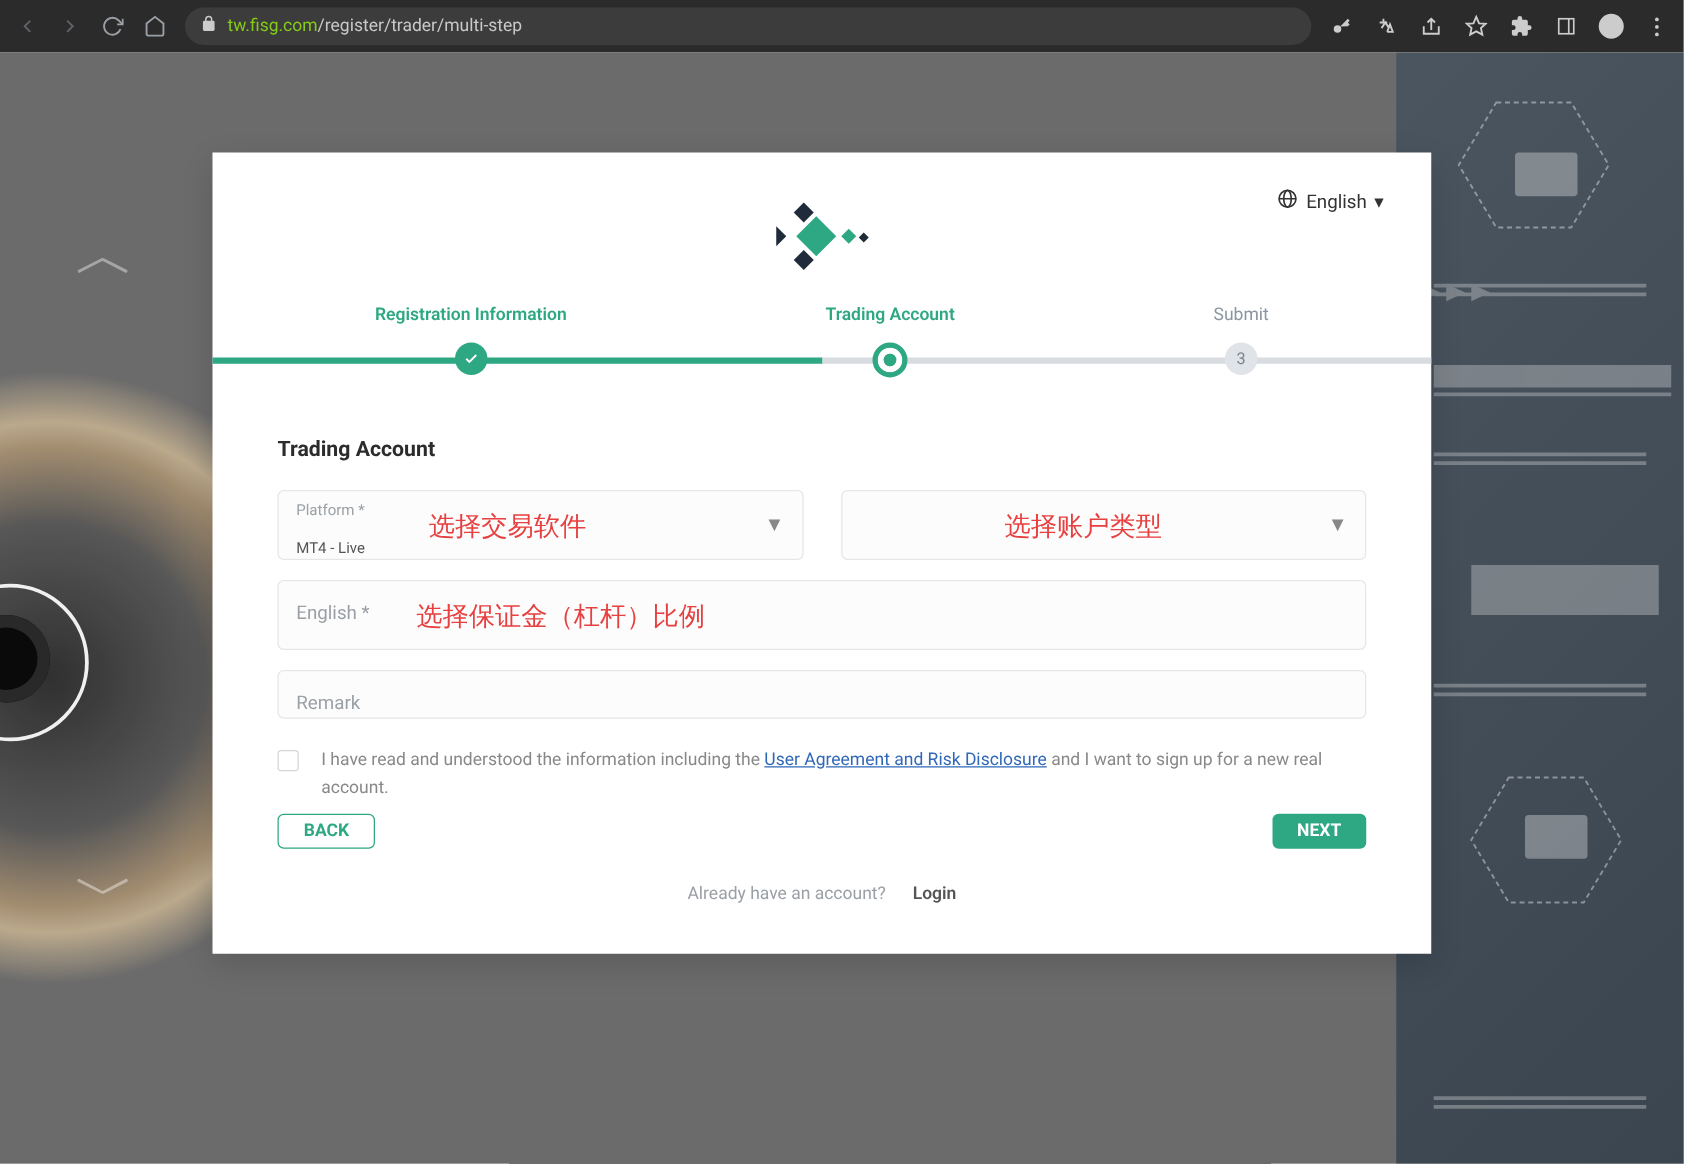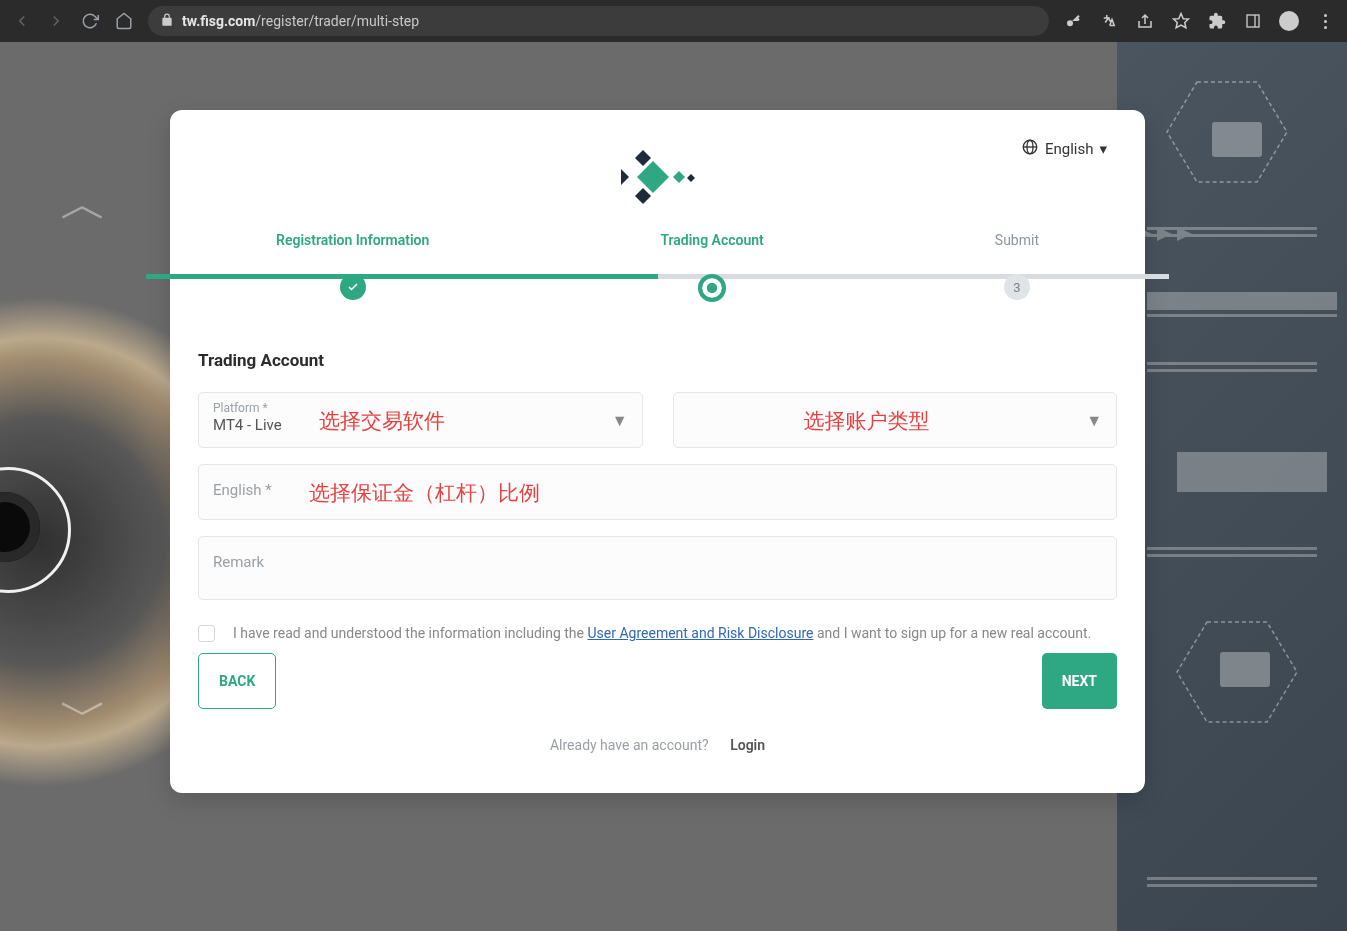--- a/index.html
+++ b/index.html
@@ -1,67 +1,67 @@
 <!DOCTYPE html>
 <html><head>
 <meta charset="utf-8">
 <style>
   * { margin: 0; padding: 0; box-sizing: border-box; font-family: -apple-system, BlinkMacSystemFont, "Segoe UI", Roboto, sans-serif; }
   html, body { width: 1347px; height: 931px; overflow: hidden; }
   .browser-bar { height: 42px; background: #2b2b2b; display: flex; align-items: center; padding: 0 12px; gap: 14px; }
   .nav-btn { color: #9aa0a6; width: 20px; height: 20px; display: flex; align-items: center; justify-content: center; cursor: pointer; }
   .nav-btn.disabled { color: #5f6368; }
   .url-bar { flex: 1; height: 30px; background: #3c3c3c; border-radius: 15px; display: flex; align-items: center; padding: 0 12px; color: #c9c9c9; font-size: 14px; gap: 8px; }
-  .url-host { color: #e5e5e5; font-weight: bold; }
+  .url-host { color: #84cc16; }
   .right-icons { display: flex; gap: 16px; color: #c9c9c9; align-items: center; }
   .right-icons span, .right-icons div { width: 20px; height: 20px; display: flex; align-items: center; justify-content: center; }
   .avatar { width: 24px; height: 24px; border-radius: 50%; background: #ccc; }
   .page { position: relative; width: 1347px; height: 889px; background: #6b6b6b; overflow: hidden; }
   .bg-eye { position: absolute; left: -100px; top: 150px; width: 350px; height: 700px; background: radial-gradient(circle at 40% 50%, #2a2a2a 0%, #555 30%, #a89070 45%, #c4b090 50%, transparent 60%); opacity: 0.9; }
   .bg-eye::before { content: ''; position: absolute; left: 45px; top: 275px; width: 120px; height: 120px; border: 3px solid #fff; border-radius: 50%; }
   .bg-eye::after { content: ''; position: absolute; left: 70px; top: 300px; width: 70px; height: 70px; background: #000; border-radius: 50%; box-shadow: inset 0 0 0 10px #222; }
   .chevs { position: absolute; left: 60px; color: rgba(255,255,255,0.4); font-size: 48px; }
   .chevs.up { top: 130px; }
   .chevs.down { top: 640px; }
   .bg-right { position: absolute; right: 0; top: 0; width: 230px; height: 889px; background: linear-gradient(135deg, #4a5560 0%, #3a4550 100%); }
   .bg-right svg { opacity: 0.4; }
-  .card { position: absolute; left: 170px; top: 68px; width: 975px; background: #fff; border-radius: 12px; padding: 36px 28px 40px; box-shadow: 0 8px 24px rgba(0,0,0,0.15); }
+  .card { position: absolute; left: 170px; top: 80px; width: 975px; background: #fff; border-radius: 0; padding: 36px 52px 40px; box-shadow: 0 8px 24px rgba(0,0,0,0.15); }
   .lang { position: absolute; right: 38px; top: 28px; display: flex; align-items: center; gap: 6px; color: #333; font-size: 15px; cursor: pointer; }
   .logo { display: flex; justify-content: center; margin-bottom: 24px; }
   .title { text-align: center; color: #8b95a0; font-size: 24px; font-weight: 500; margin-bottom: 40px; }
   .stepper { position: relative; display: flex; justify-content: space-between; margin: 0 -52px 48px; padding: 0 130px; }
   .step { text-align: center; position: relative; z-index: 2; }
-  .step-label { font-size: 14px; margin-bottom: 22px; height: 20px; }
+  .step-label { font-size: 14px; margin-bottom: 10px; height: 20px; }
   .step-label.active { color: #2ea882; font-weight: 600; }
   .step-label.inactive { color: #8b95a0; }
   .step-circle { width: 26px; height: 26px; border-radius: 50%; margin: 0 auto; display: flex; align-items: center; justify-content: center; font-size: 13px; }
   .step-circle.done { background: #2ea882; color: #fff; }
   .step-circle.current { background: #2ea882; border: 4px solid #2ea882; box-shadow: inset 0 0 0 5px #fff; width: 28px; height: 28px; }
   .step-circle.current::after { content:''; width: 10px; height: 10px; background: #2ea882; border-radius: 50%; }
   .step-circle.pending { background: #e0e4e8; color: #7a838c; }
   .step-line { position: absolute; top: 42px; height: 5px; z-index: 1; }
   .step-line.l1 { left: 0; width: 50%; background: #2ea882; }
   .step-line.l2 { left: 50%; width: 50%; background: #d8dce0; }
   .section-title { font-size: 17px; font-weight: 700; color: #2c2c2c; margin-bottom: 22px; }
   .row { display: flex; gap: 30px; margin-bottom: 16px; }
   .field { flex: 1; border: 1px solid #e6e6e6; border-radius: 5px; height: 56px; padding: 8px 14px; position: relative; background: #fcfcfc; }
   .field-label { color: #9aa0a6; font-size: 12px; }
-  .field-value { color: #555; font-size: 15px; margin-top: 1px; }
+  .field-value { color: #555; font-size: 12px; margin-top: 16px; }
   .field-label-big { color: #9aa0a6; font-size: 15px; padding-top: 8px; }
   .field-caret { position: absolute; right: 14px; top: 50%; transform: translateY(-50%); color: #888; }
   .annot { position: absolute; color: #e74040; font-size: 21px; font-family: "Microsoft YaHei", sans-serif; pointer-events: none; }
   .annot.a1 { left: 120px; top: 14px; }
   .annot.a2 { left: 130px; top: 14px; }
   .annot.a3 { left: 110px; top: 14px; }
-  .textarea { border: 1px solid #e6e6e6; border-radius: 5px; height: 64px; padding: 16px 14px; color: #9aa0a6; font-size: 15px; background: #fcfcfc; margin-bottom: 22px; }
+  .textarea { border: 1px solid #e6e6e6; border-radius: 5px; height: 39px; padding: 16px 14px; color: #9aa0a6; font-size: 15px; background: #fcfcfc; margin-bottom: 22px; }
   .consent { display: flex; gap: 18px; font-size: 14px; color: #888; line-height: 1.6; margin-bottom: 9px; }
   .cbx { width: 17px; height: 17px; border: 1px solid #d6d6d6; border-radius: 3px; flex-shrink: 0; margin-top: 3px; cursor: pointer; }
   .consent a { color: #3068b8; text-decoration: underline; }
   .buttons { display: flex; justify-content: space-between; margin-bottom: 28px; }
-  .btn { height: 56px; padding: 0 20px; border-radius: 5px; font-weight: 700; font-size: 14px; display: flex; align-items: center; cursor: pointer; }
+  .btn { height: 28px; padding: 0 20px; border-radius: 5px; font-weight: 700; font-size: 14px; display: flex; align-items: center; cursor: pointer; }
   .btn.back { border: 1px solid #2ea882; color: #2ea882; background: #fff; }
   .btn.next { background: #2ea882; color: #fff; border: none; }
   .footer { text-align: center; color: #9aa0a6; font-size: 14px; }
   .footer a { color: #555; font-weight: 600; margin-left: 18px; text-decoration: none; }
   .kebab { display: flex; flex-direction: column; gap: 3px; }
   .kebab i { width: 3px; height: 3px; background: #ccc; border-radius: 50%; }
 </style>
 </head>
 <body>
 

